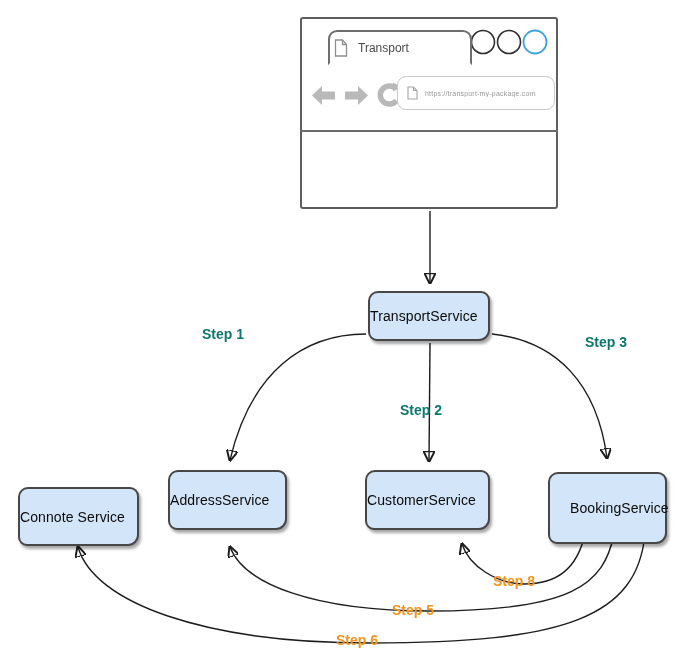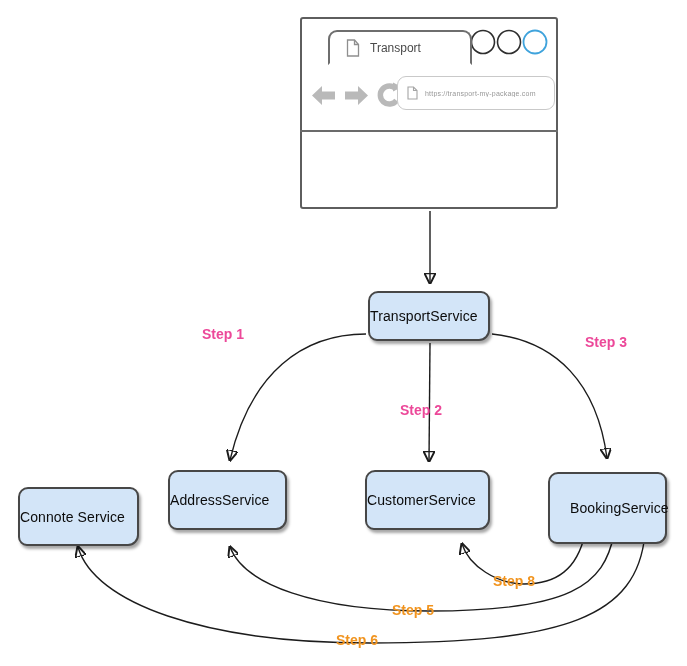--- a/index.html
+++ b/index.html
@@ -22,39 +22,39 @@
     font-size:14px; color:#0b0b0b; letter-spacing:0.1px;
     box-sizing:border-box; text-align:center;
   }
   .node-transport { left:368px; top:291px; width:122px; height:50px; }
   .node-connote   { left:18px;  top:471px; width:121px; height:59px;margin-top:16px; }
   .node-address   { left:168px; top:470px; width:119px; height:60px; }
   .node-customer  { left:365px; top:470px; width:125px; height:60px; }
   .node-booking   { left:548px; top:472px; width:119px; height:72px;padding-left:20px; }
 
   
-  .step { position:absolute; font-weight:bold; font-size:14px; color:#ec4899; white-space:nowrap; }
+  .step { position:absolute; font-weight:bold; font-size:14px; color:#0f766e; white-space:nowrap; }
   .step.orange { color:#f1941f; }
   .step-1 { left:202px; top:326px; }
   .step-2 { left:400px; top:402px; }
   .step-3 { left:585px; top:334px; }
   .step-4 { left:493px; top:573px; }
   .step-5 { left:392px; top:602px;text-align:center; }
   .step-6 { left:336px; top:632px; }
 
   
   .browser {
     position:absolute; left:300px; top:17px; width:258px; height:192px;
     border:2px solid #5e5e5e; border-radius:3px; background:#fff; box-sizing:border-box;
   }
   .browser .tab {
     position:absolute; left:26px; top:11px; width:144px; height:35px;
     border:2px solid #6e6e6e; border-bottom:2px solid #ffffff;
     border-radius:9px 9px 0 0; background:#fff; box-sizing:border-box;
-    display:flex; align-items:center; gap:10px; padding:0 16px; z-index:2;
+    display:flex; align-items:center; gap:10px; padding:0 4px; z-index:2;
   }
   .browser .tab .tab-title { font-size:12px; color:#4a4a4a; }
   .browser .win-circles { position:absolute; right:6px; top:9px; }
   .browser .nav-row {
     position:absolute; left:10px; top:56px; width:238px; height:40px;
     display:flex; align-items:center; gap:8px;
   }
   .browser .urlbar {
     position:absolute; left:95px; top:57px; width:158px; height:34px;
     border:1.5px solid #c9c9c9; border-radius:9px; background:#fff; box-sizing:border-box;

